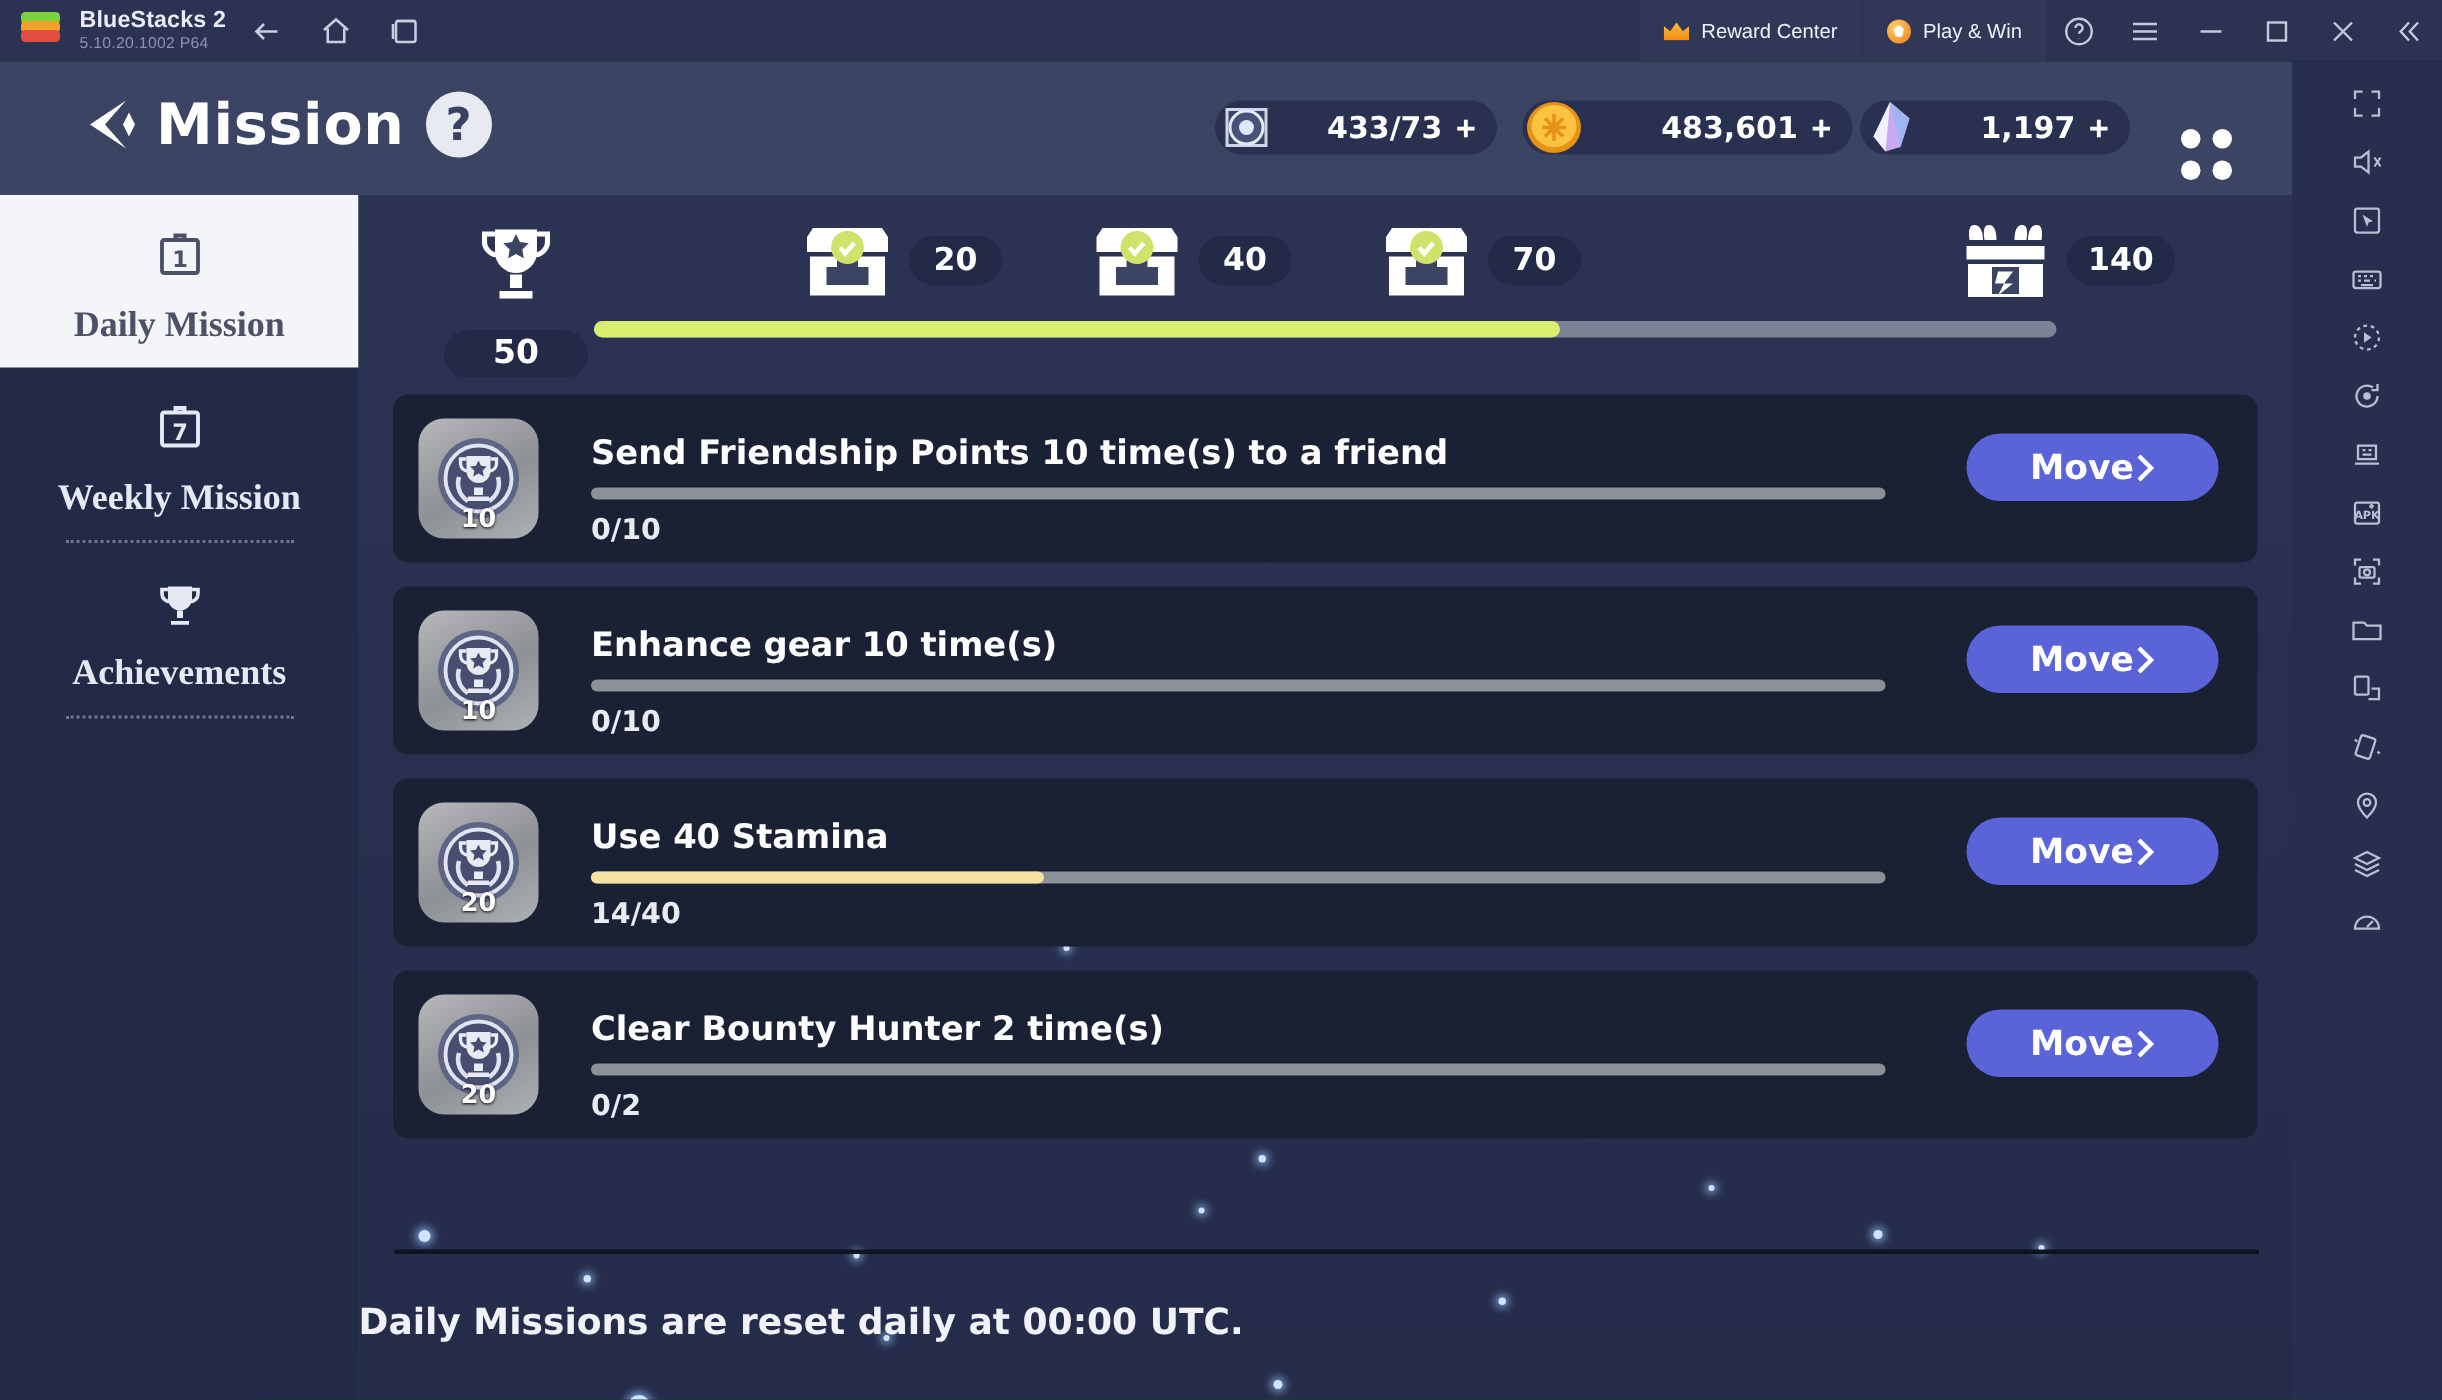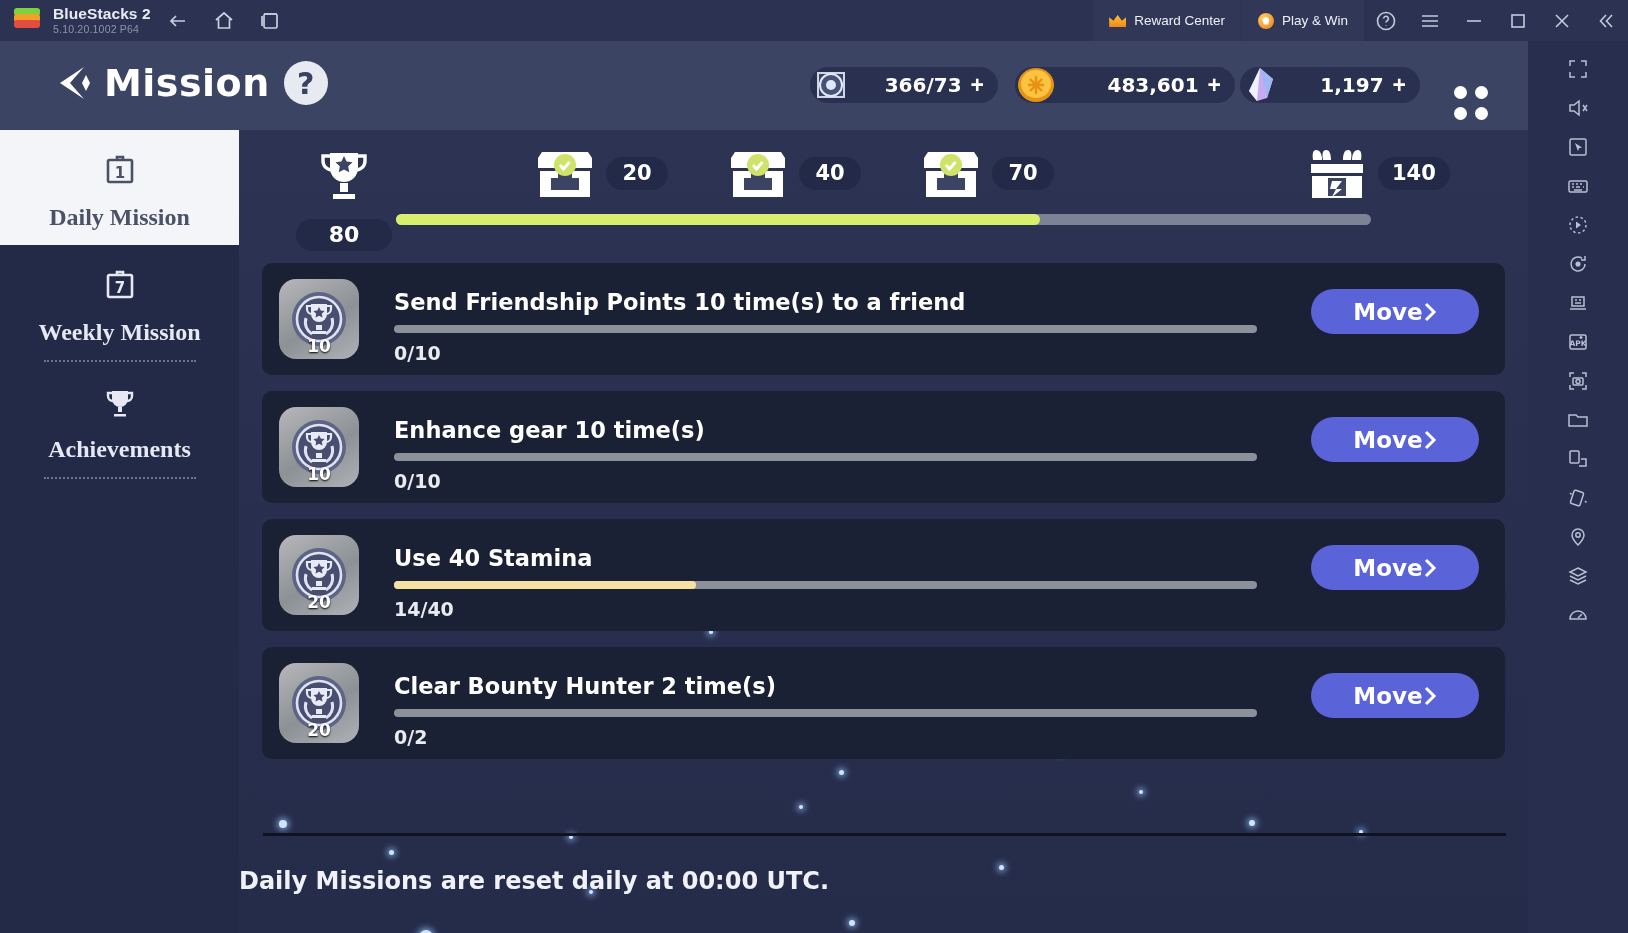--- a/index.html
+++ b/index.html
@@ -216,21 +216,21 @@
       <svg id="title-arrow" viewBox="0 0 46 40">
         <path d="M40 4 L16 20 L40 36 L26 20 Z" fill="#ffffff"></path>
         <path d="M42 12 L46 20 L42 28 L38 20 Z" fill="#ffffff"></path>
       </svg>
       <div id="m-title">Mission</div>
       <div id="help-btn">?</div>
     </div>
 
     <div class="cur" style="left:810px">
       <div class="cur-pill" style="width:188px">
-        <div class="cur-val">366/73</div>
+        <div class="cur-val">433/73</div>
         <div class="cur-plus">+</div>
       </div>
       <svg class="cur-icon" viewBox="0 0 42 40">
         <path d="M8 8h26v24H8z" fill="#3a4464" stroke="#cfd6e8" stroke-width="2"></path>
         <circle cx="21" cy="20" r="11" fill="#47527a" stroke="#e3e8f4" stroke-width="2"></circle>
         <circle cx="21" cy="20" r="5" fill="#dfe8fb"></circle>
       </svg>
     </div>
 
     <div class="cur" style="left:1015px">
@@ -330,21 +330,21 @@
 
     <div id="tprog">
       <div id="trophy-badge">
         <svg width="74" height="66" viewBox="0 0 74 66">
           <path d="M23 8h28v15a14 14 0 01-28 0z" fill="#fff"></path>
           <path d="M23 11h-7v5a9 9 0 009 9M51 11h7v5a9 9 0 01-9 9" fill="none" stroke="#fff" stroke-width="3.4"></path>
           <path d="M33 38h8v9h-8z" fill="#fff"></path>
           <path d="M26 49h22v5H26z" fill="#fff"></path>
           <path d="M37 11l2.6 5.4 5.9.8-4.3 4.1 1 5.9-5.2-2.8-5.2 2.8 1-5.9-4.3-4.1 5.9-.8z" fill="#3c4463"></path>
         </svg>
-        <div id="trophy-count">80</div>
+        <div id="trophy-count">50</div>
       </div>
 
       <div id="bar-track">
         <div id="bar-fill" style="width: 66%;"></div>
       </div>
 
       <div class="milestone" style="left:287px">
         <div class="chest">
           <svg viewBox="0 0 78 66" width="78" height="66">
             <path d="M12 18h54v10H12z" fill="#fff"></path>

